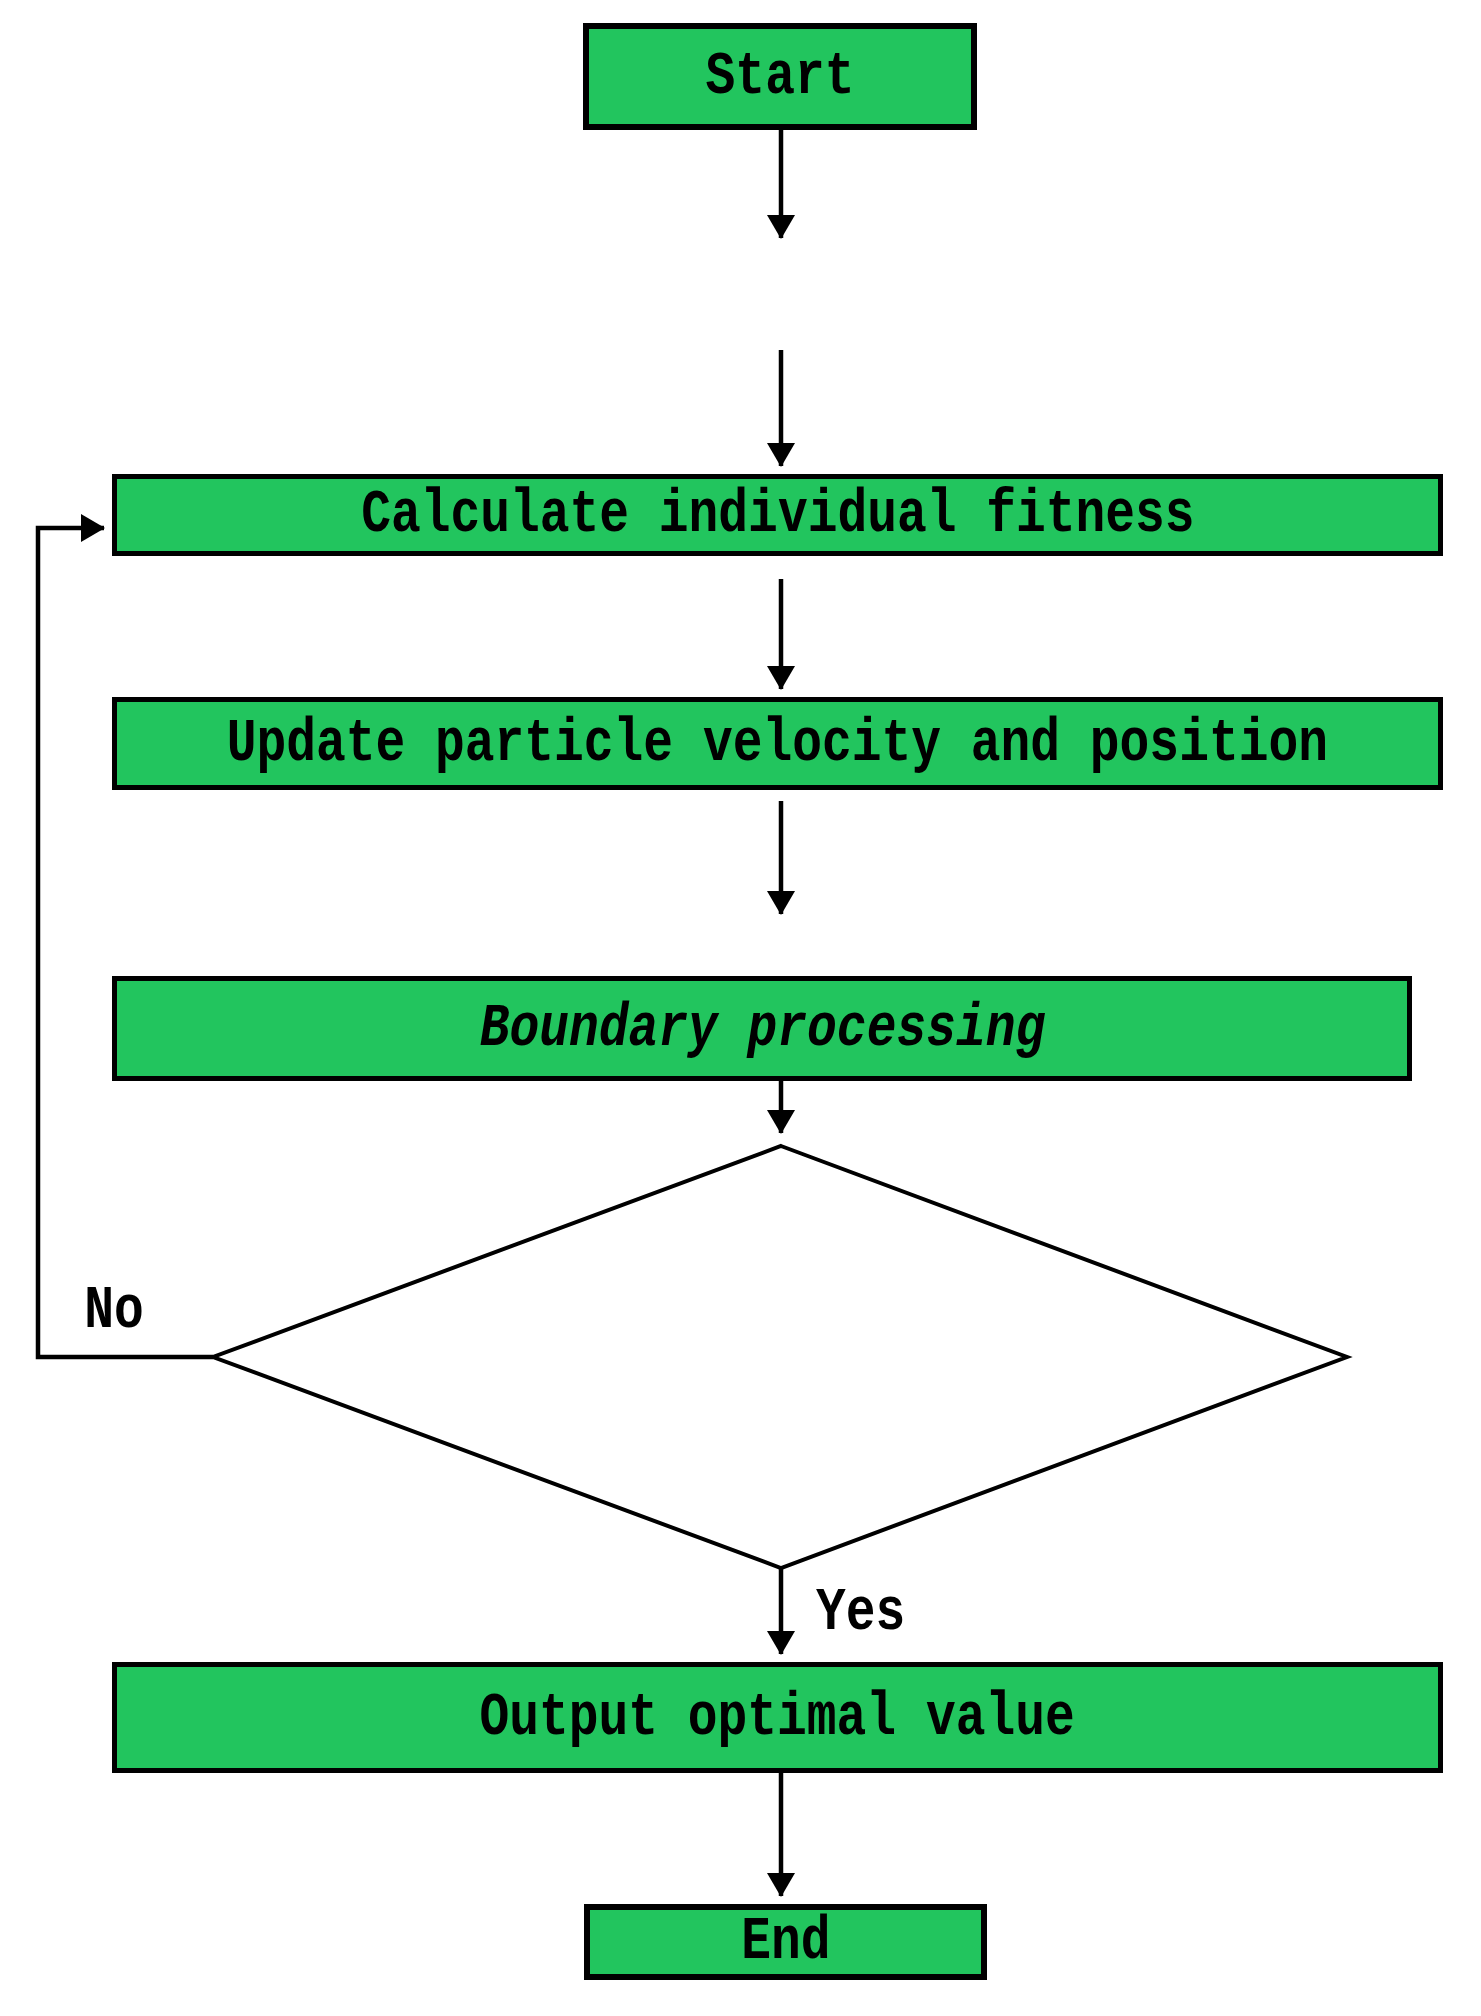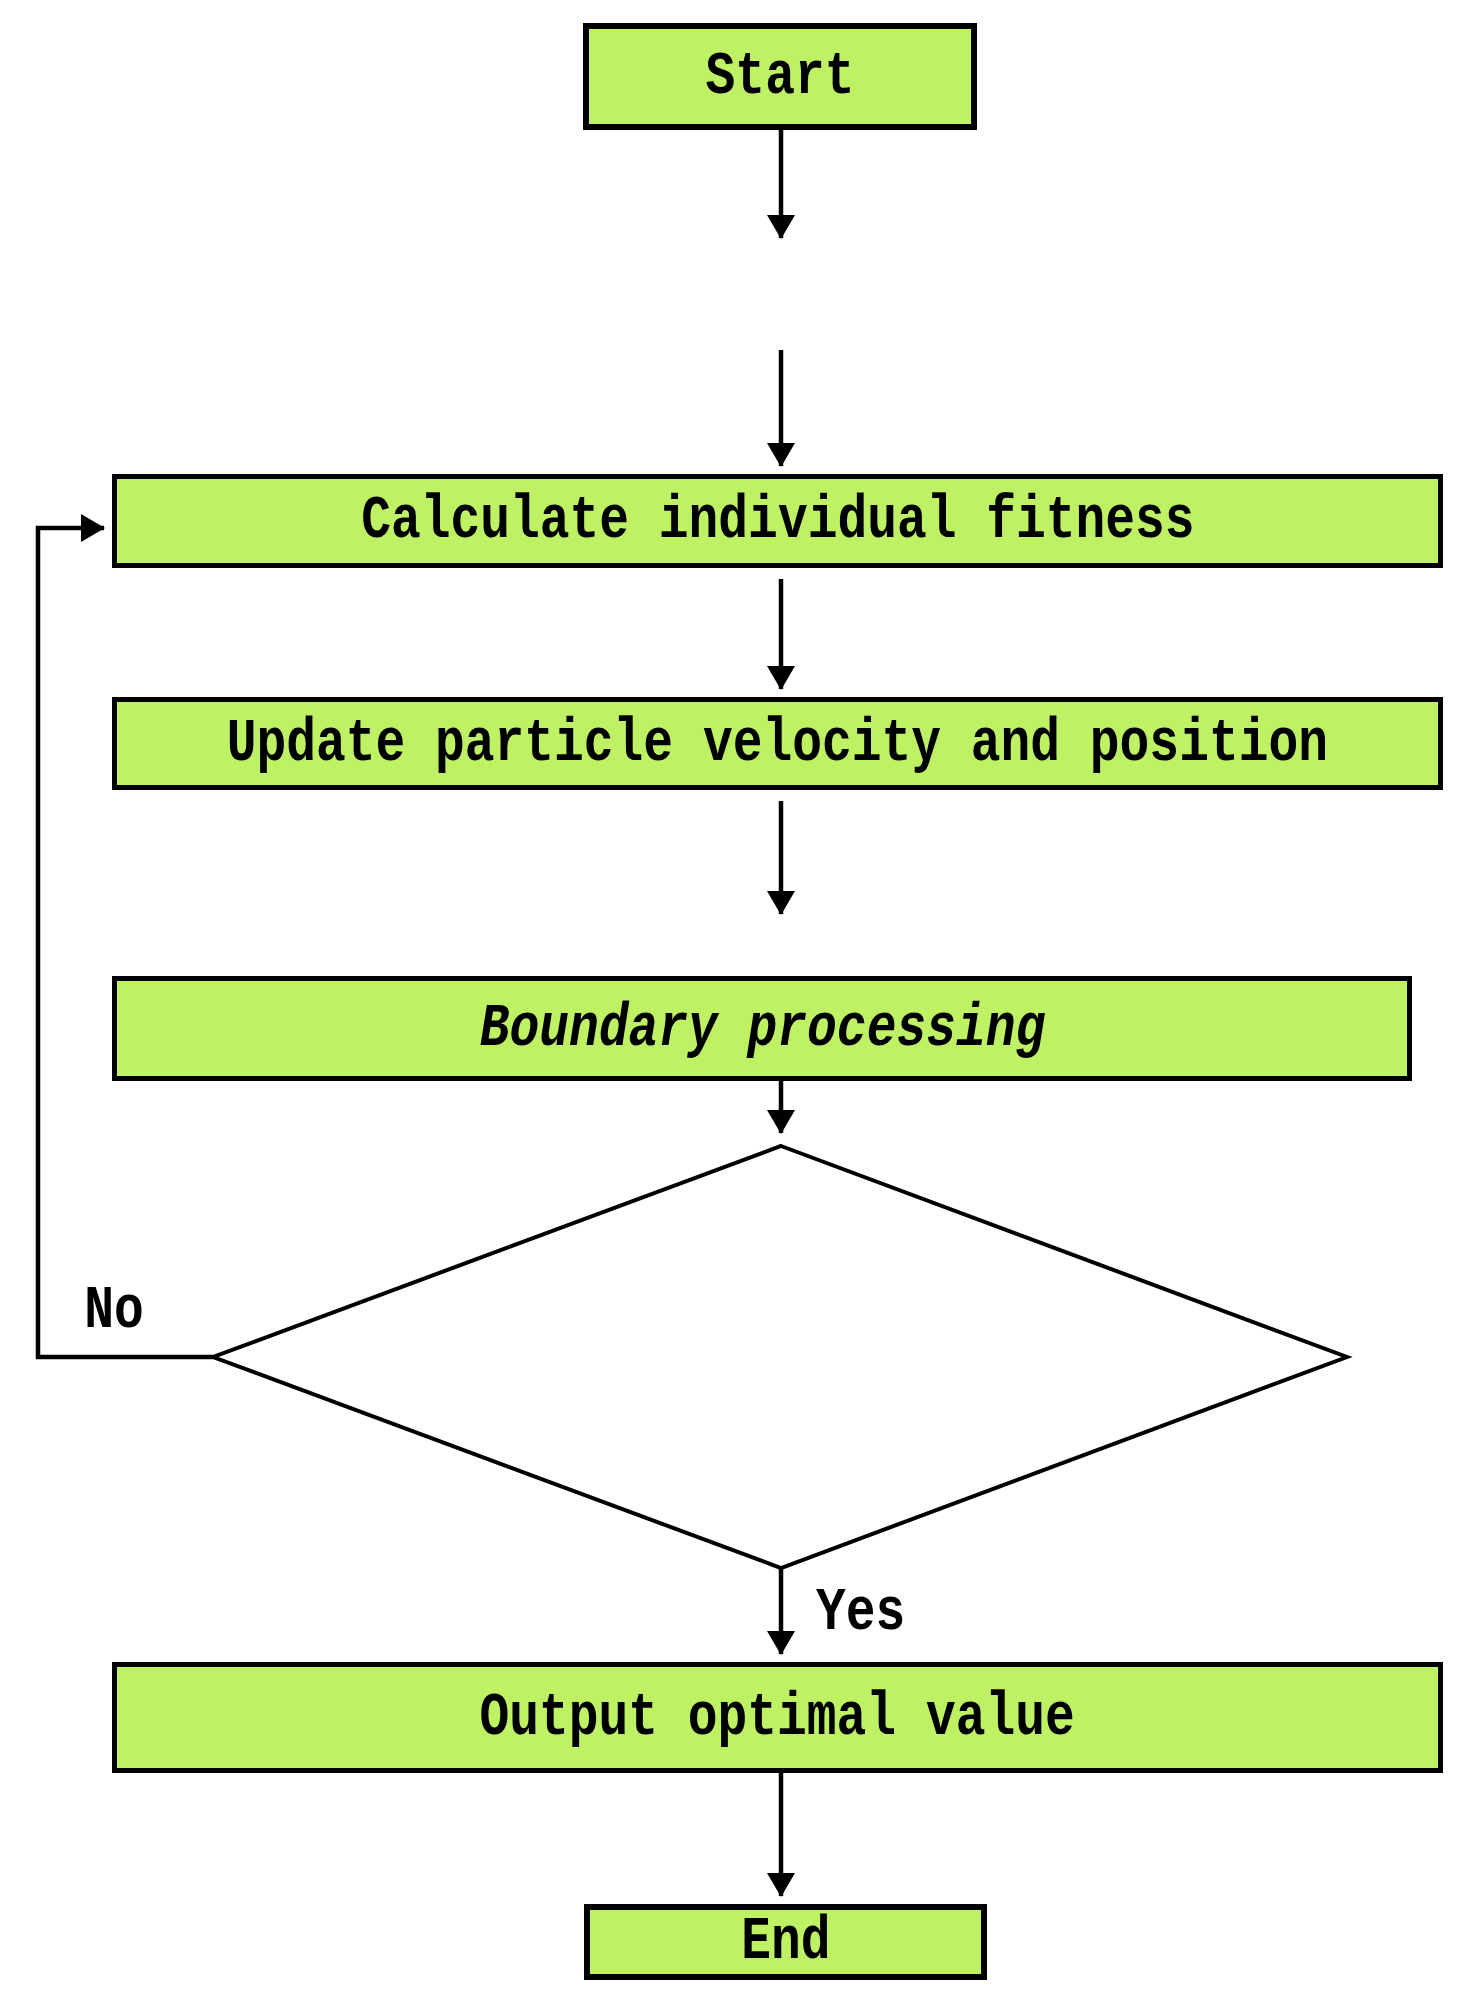--- a/index.html
+++ b/index.html
@@ -20,21 +20,21 @@
     position: absolute;
     left: 0;
     top: 0;
     width: 1481px;
     height: 2016px;
   }
   .node {
     position: absolute;
     box-sizing: border-box;
     border: 6px solid #000000;
-    background: #bef264;
+    background: #22c55e;
     display: flex;
     align-items: center;
     justify-content: center;
   }
   .node .label,
   .edge-label,
   .diamond-text .line {
     font-size: 62px;
     font-weight: bold;
     line-height: 1;
@@ -91,21 +91,21 @@
     <line x1="781" y1="1773" x2="781" y2="1896" stroke="#000000" stroke-width="4.5" marker-end="url(#arrow)"></line>
 
     <polyline points="213,1357 38,1357 38,528 104,528" fill="none" stroke="#000000" stroke-width="4.5" marker-end="url(#arrow)"></polyline>
   </svg>
 
   <div class="node terminal" style="left:583px; top:23px; width:394px; height:107px;">
     <span class="label">Start</span>
   </div>
 
 
-  <div class="node process" style="left:112px; top:474px; width:1331px; height:94px;">
+  <div class="node process" style="left:112px; top:474px; width:1331px; height:82px;">
     <span class="label">Calculate individual fitness</span>
   </div>
 
   <div class="node process" style="left:112px; top:697px; width:1331px; height:93px;">
     <span class="label">Update particle velocity and position</span>
   </div>
 
   <div class="node process" style="left:112px; top:976px; width:1300px; height:105px;font-style:italic;">
     <span class="label">Boundary processing</span>
   </div>

